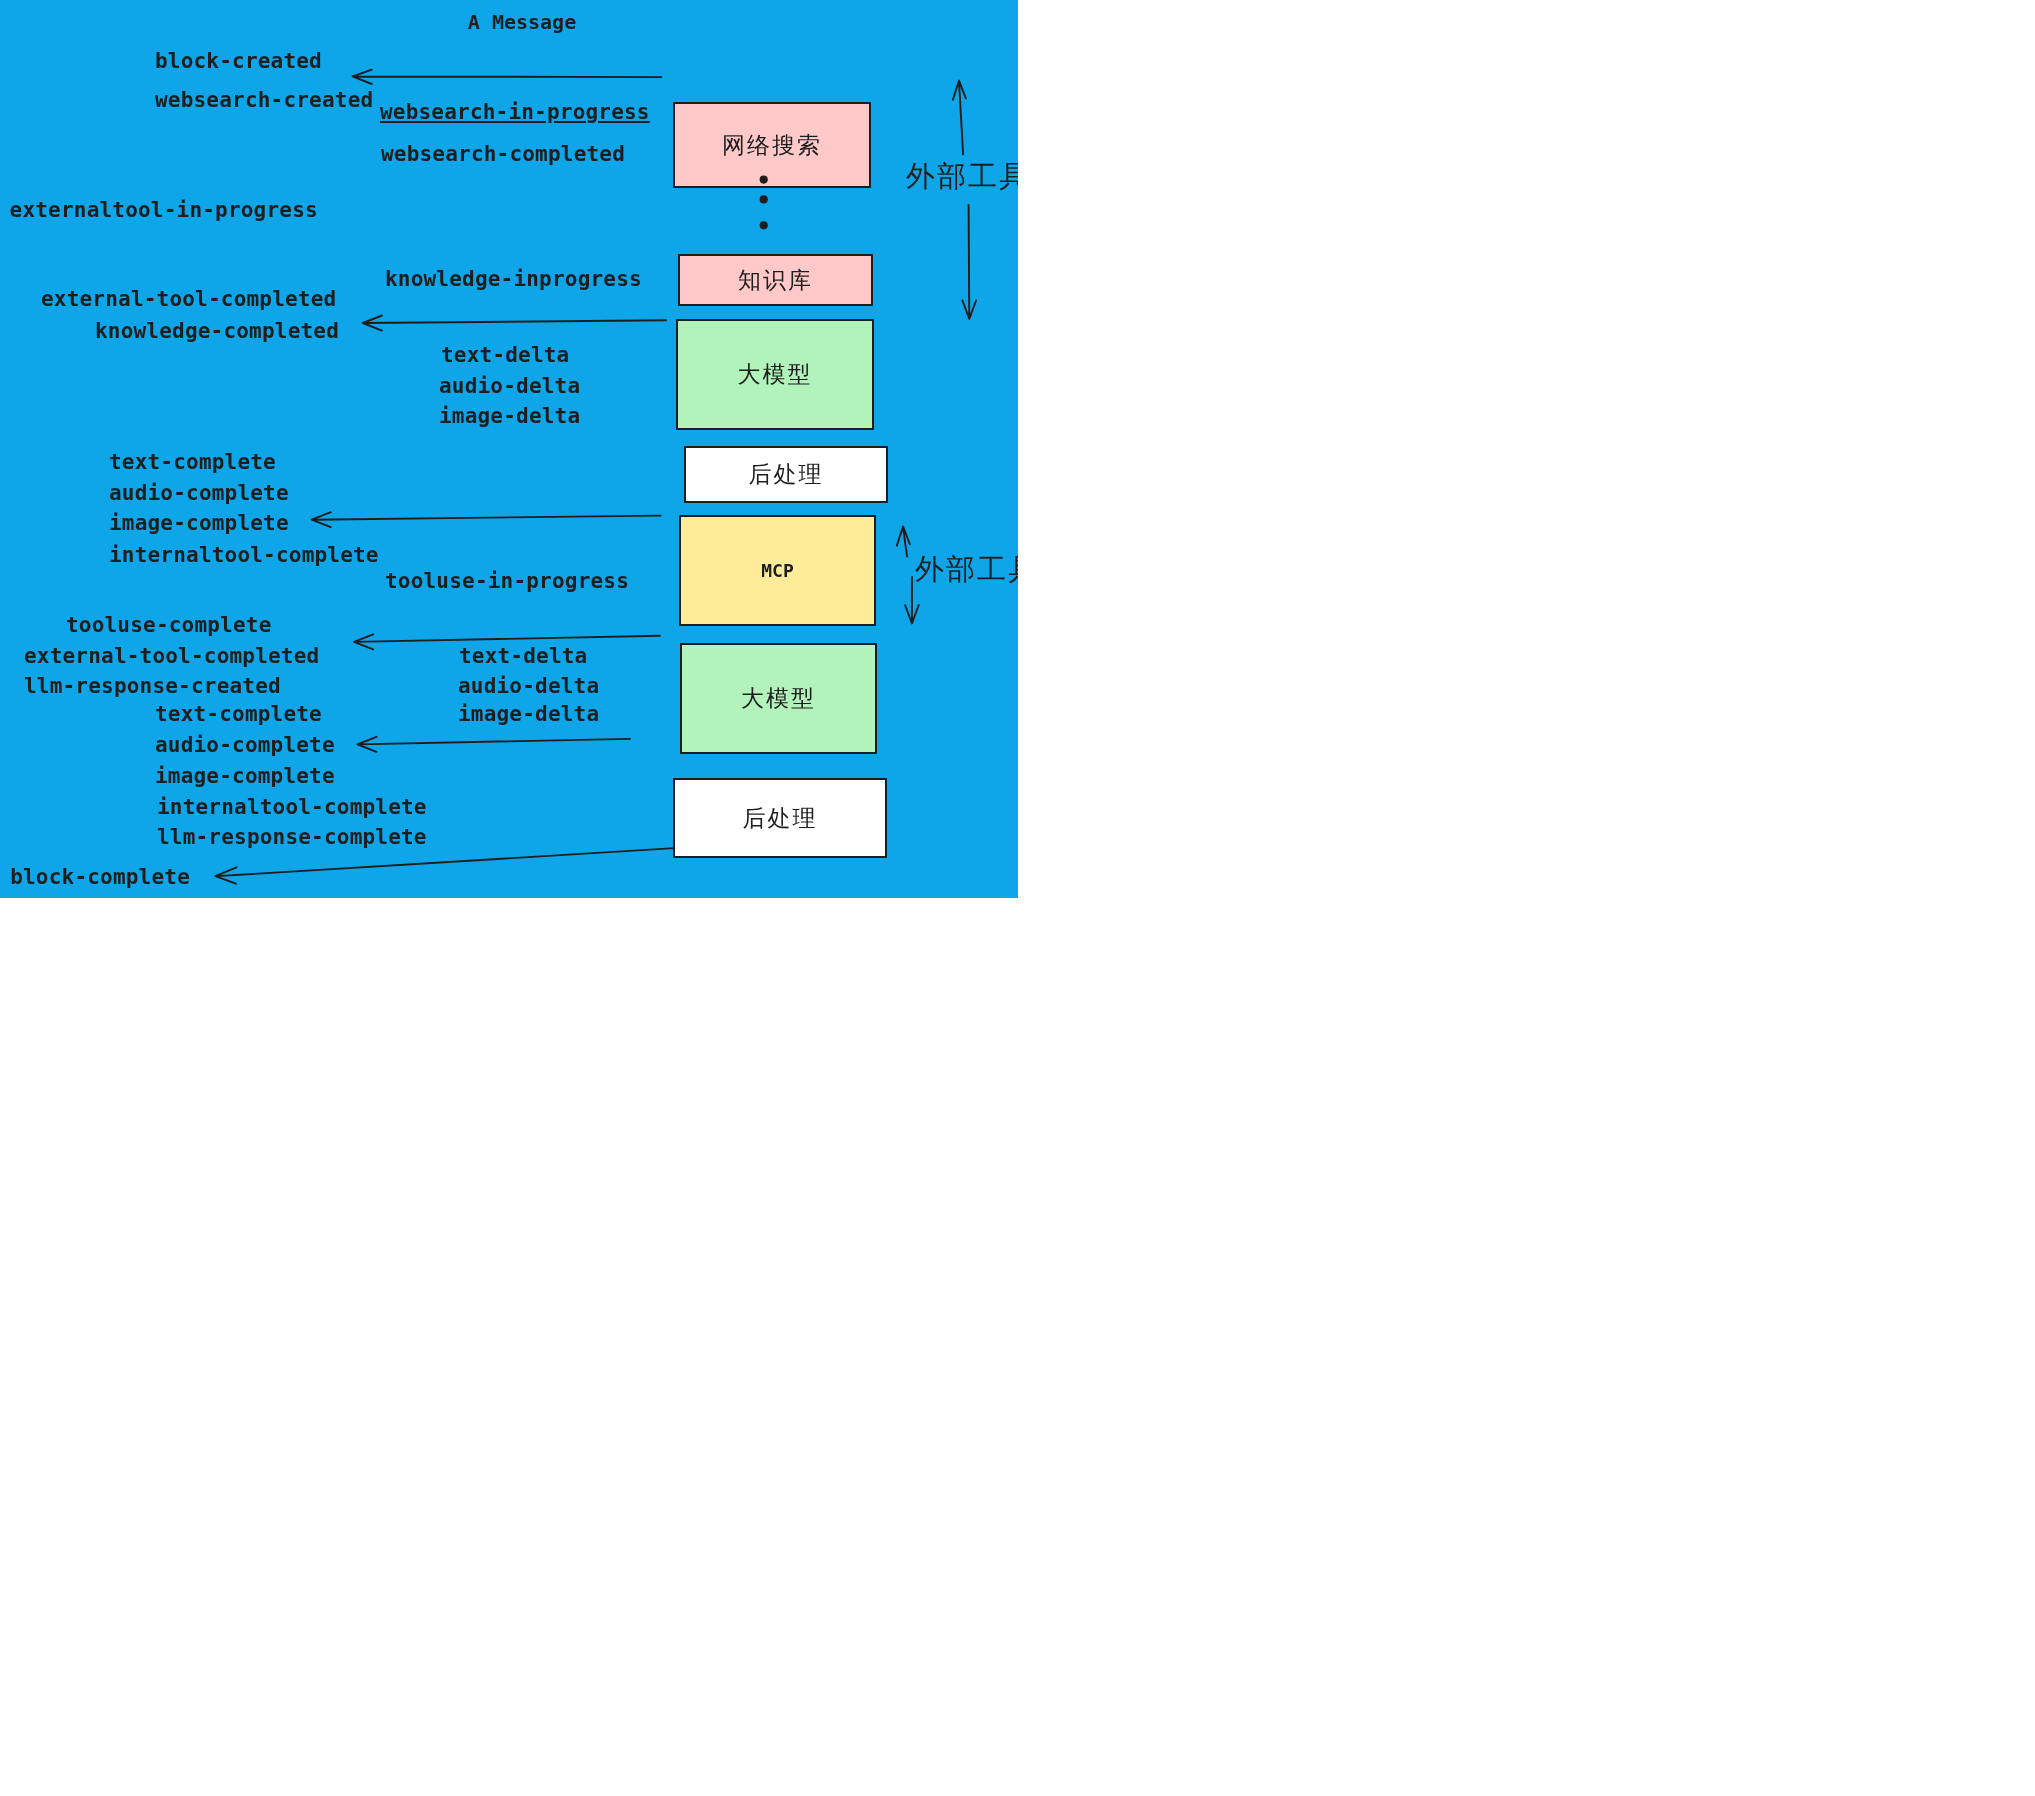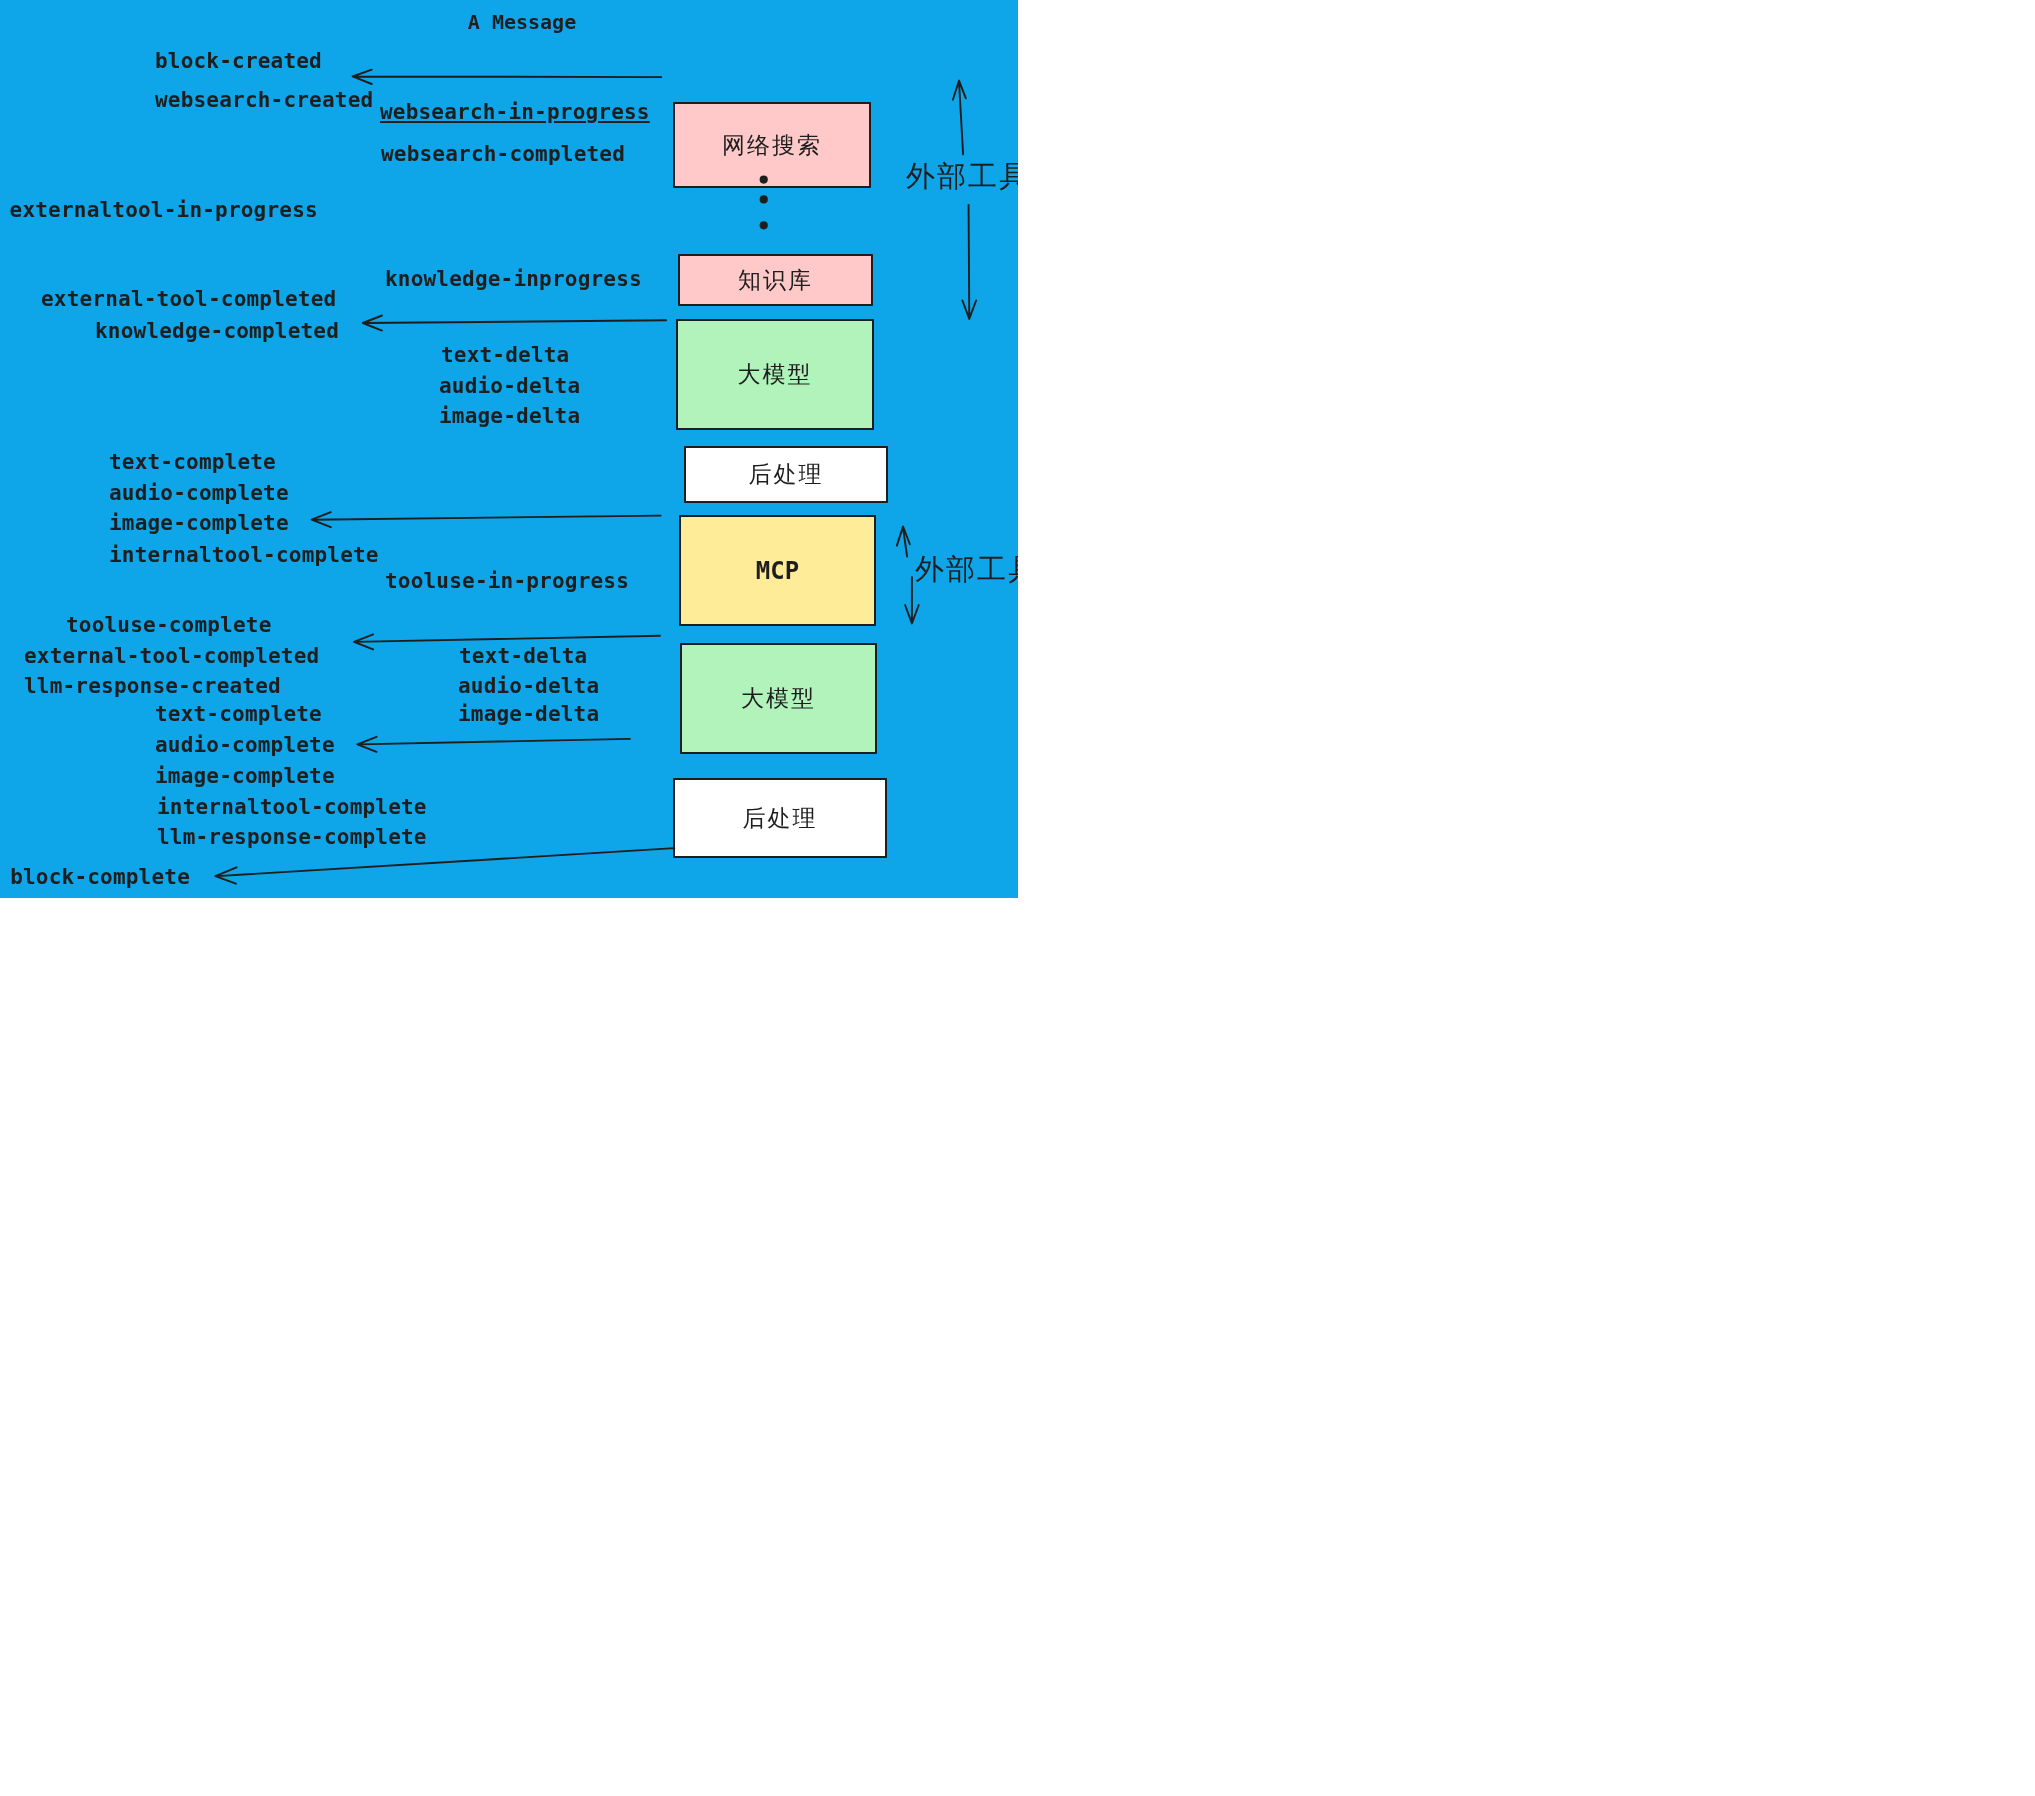--- a/index.html
+++ b/index.html
@@ -37,21 +37,21 @@
     box-sizing:border-box;
   }
   .box .cjk{
     font-family:"Liberation Sans", sans-serif;
     font-size:23px;
     letter-spacing:2px;
     color:#1e1e1e;
   }
   .box .mono{
     font-family:"DejaVu Sans Mono", monospace;
-    font-size:24px;
+    font-size:18px;
     font-weight:600;
     color:#1e1e1e;
   }
   .side-label{
     position:absolute;
     font-family:"Liberation Sans", sans-serif;
     font-size:29px;
     letter-spacing:2px;
     white-space:nowrap;
     transform:translateY(-50%);

